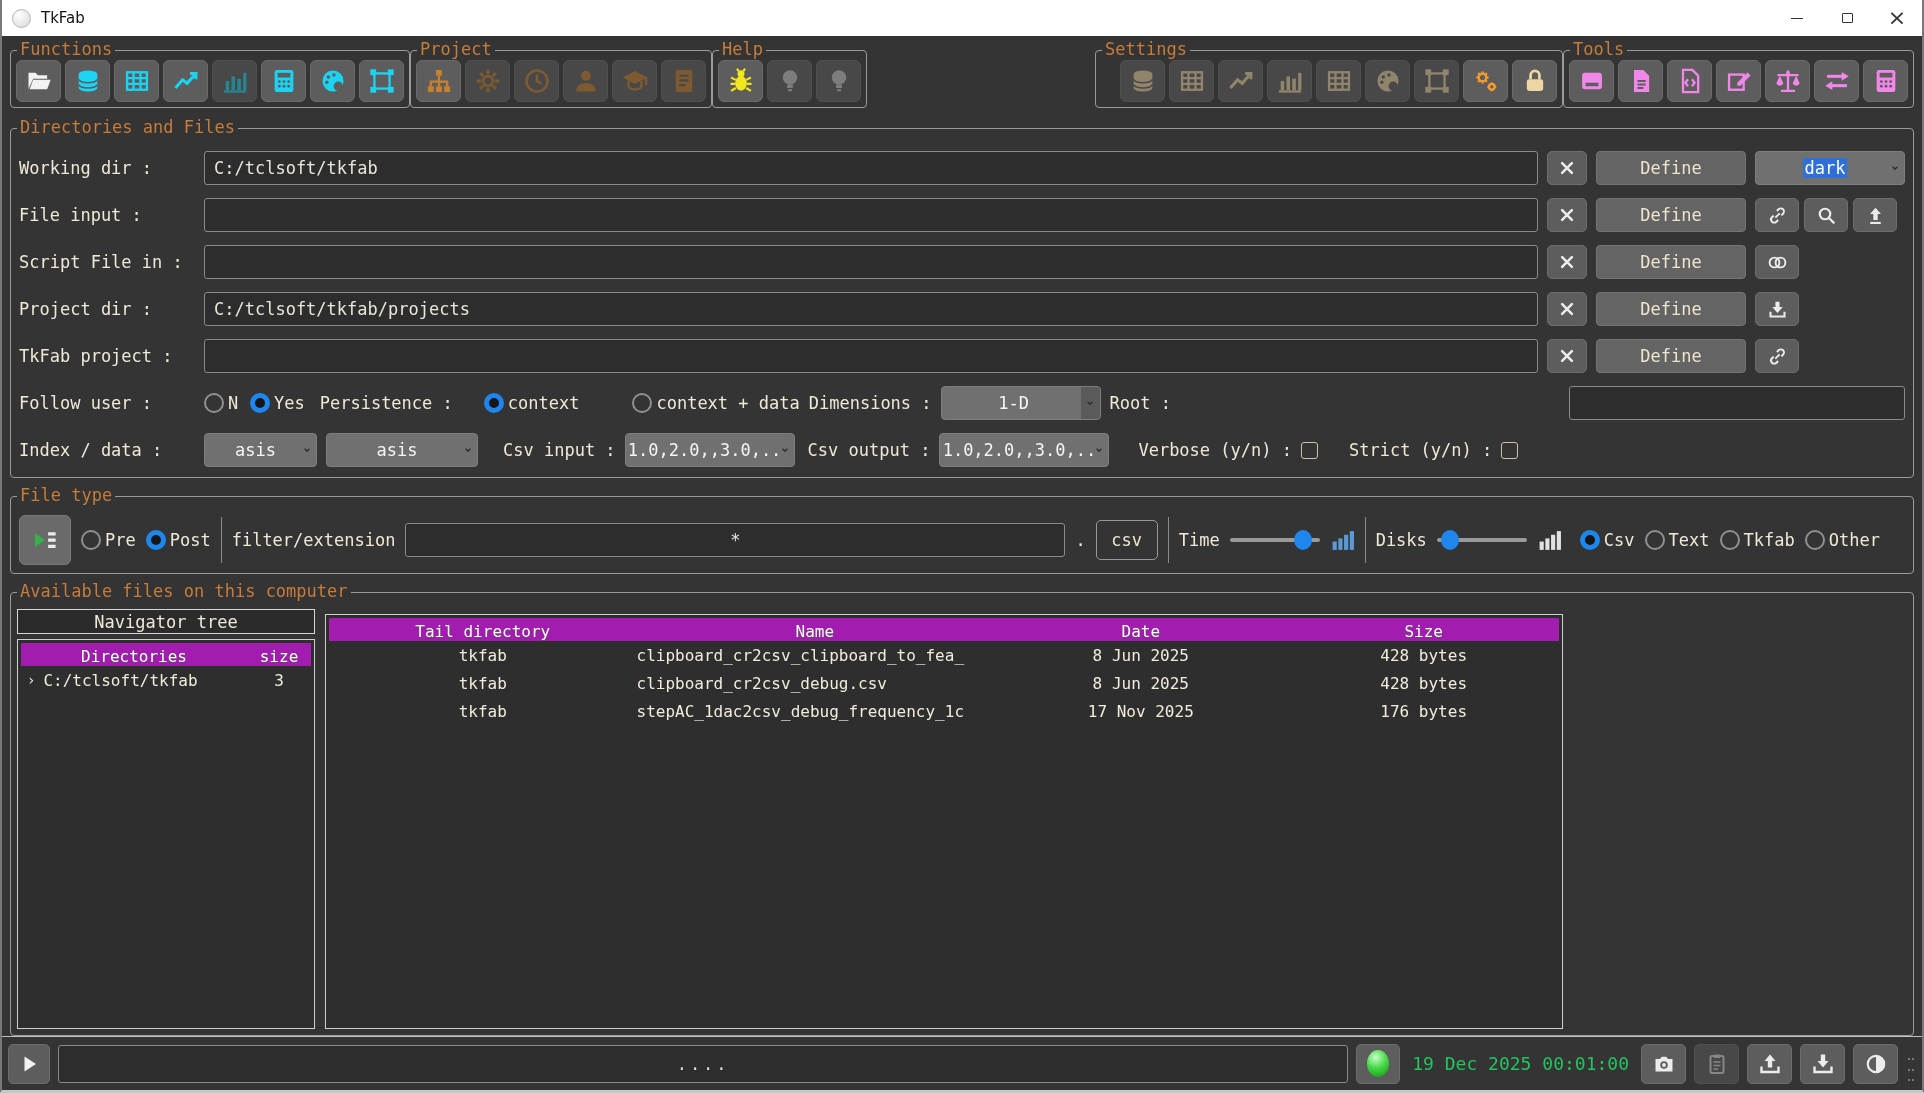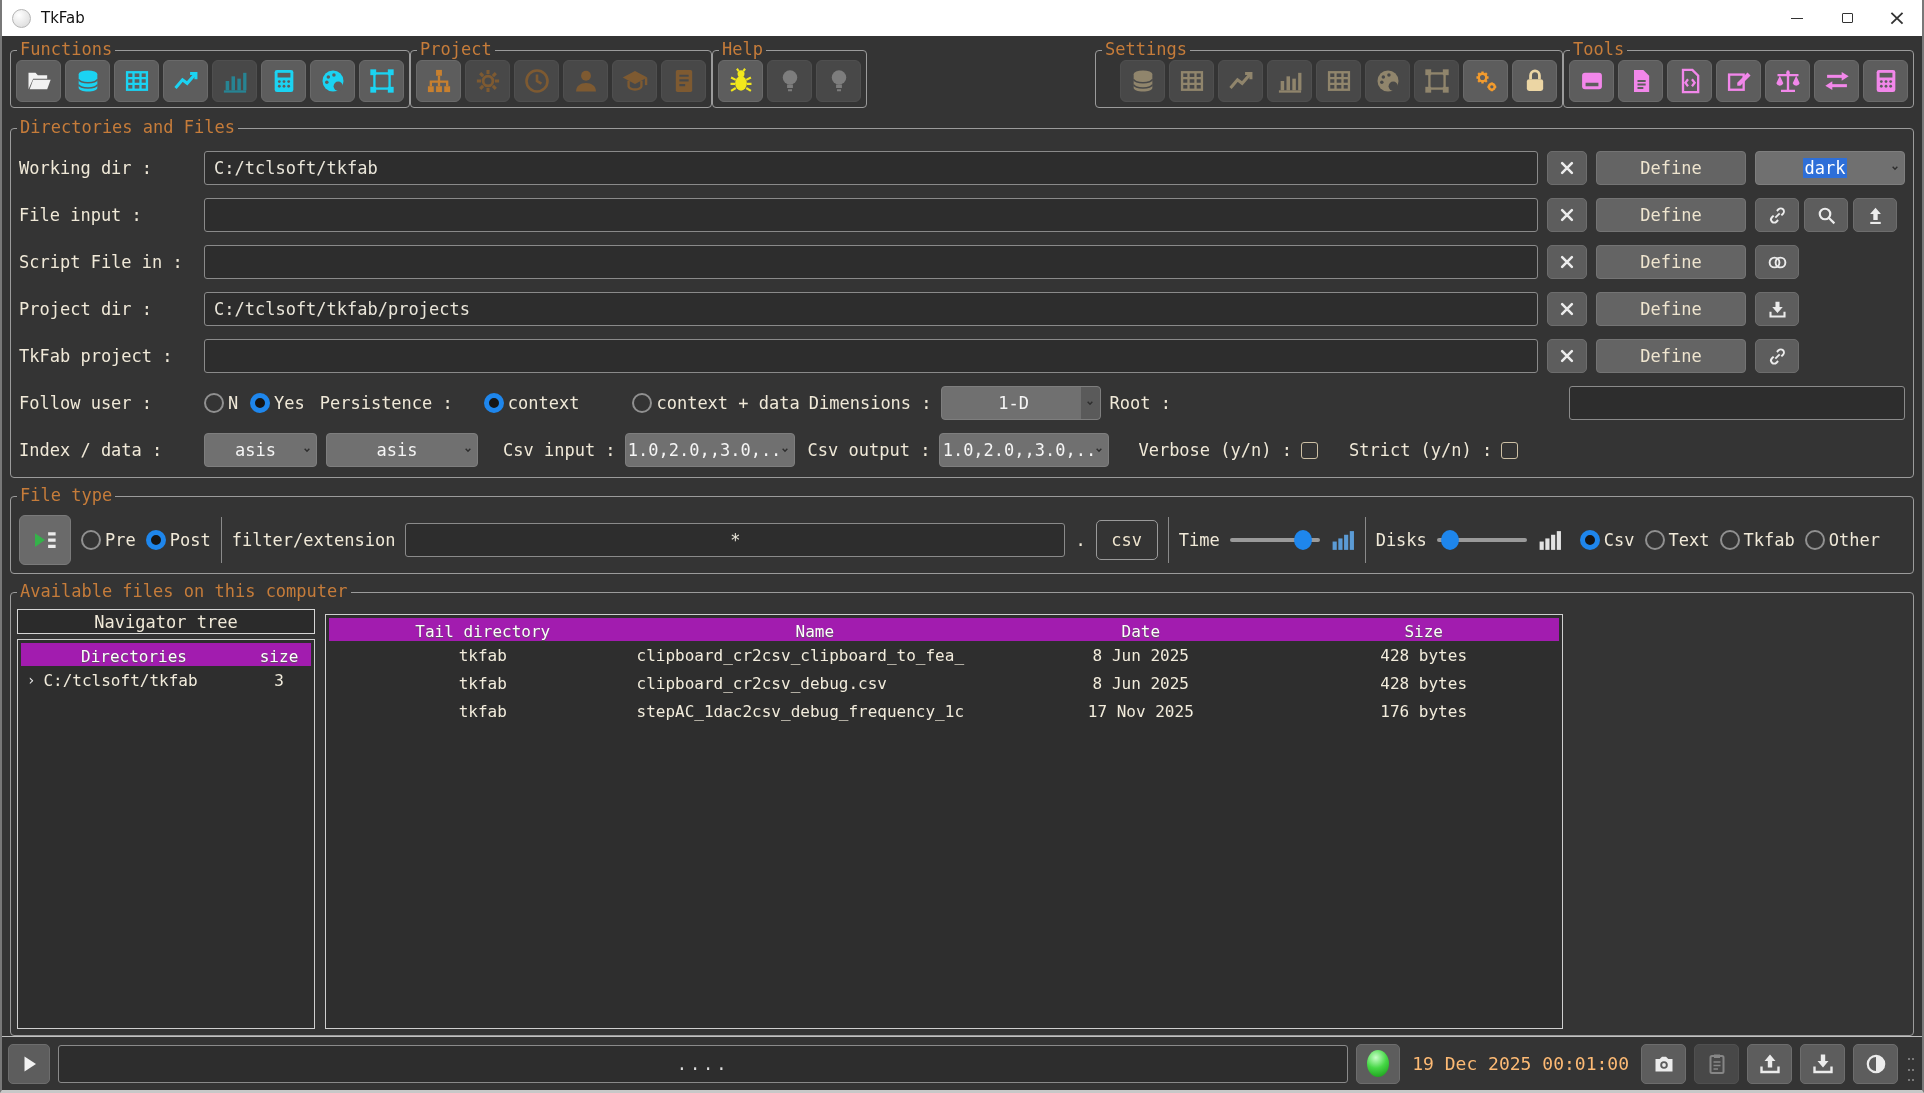--- a/index.html
+++ b/index.html
@@ -107,21 +107,21 @@
   .col-date { width:24%; text-align:center; }
   .col-fsize { width:22%; text-align:center; }
   
   .statusbar { flex:none; height:54px; border-top:1px solid #c2c2c2; display:flex; align-items:center;
                padding:0 6px; gap:8px; }
   .pbtn { width:42px; height:40px; } .pbtn svg { width:24px; height:24px; }
   .cmd-entry { flex:1; height:38px; justify-content:center; color:#dcdcdc; letter-spacing:3px;}
   .ledbtn { width:44px; height:40px; }
   .led { width:22px; height:27px; border-radius:50%;
          background:radial-gradient(circle at 40% 28%, #c8ffc8 0%, #46d846 45%, #129212 100%); }
-  .tstamp { font-size:18px; color:#fdba74; white-space:nowrap; padding:0 4px; }
+  .tstamp { font-size:18px; color:#22c55e; white-space:nowrap; padding:0 4px; }
   .stbtn { width:45px; height:40px; } .stbtn svg { width:24px; height:24px; }
   .grip { width:10px; height:34px; align-self:flex-end; display:flex; flex-wrap:wrap; gap:2px; padding:2px; opacity:.6;}
   .grip i { width:2px; height:2px; background:#aaa; }
   .hidden-defs { position:absolute; width:0; height:0; overflow:hidden; }
 </style>
 </head>
 <body>
 
 <svg class="hidden-defs" aria-hidden="true">
   <defs>

